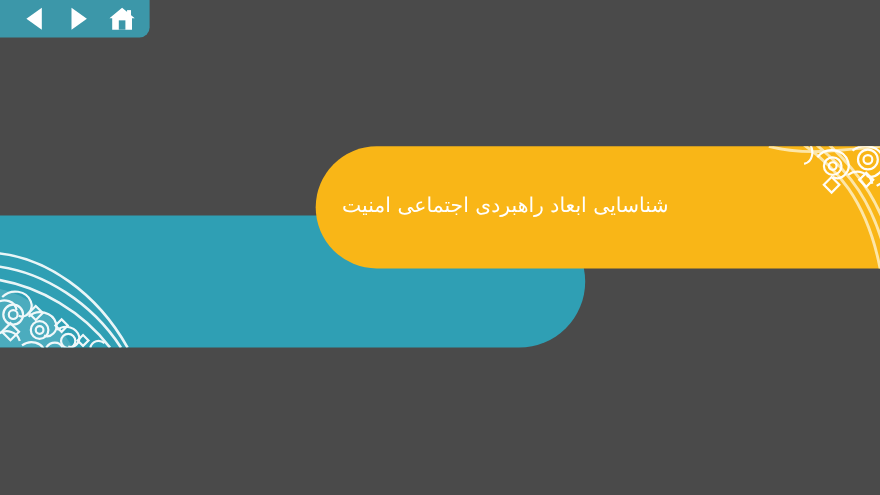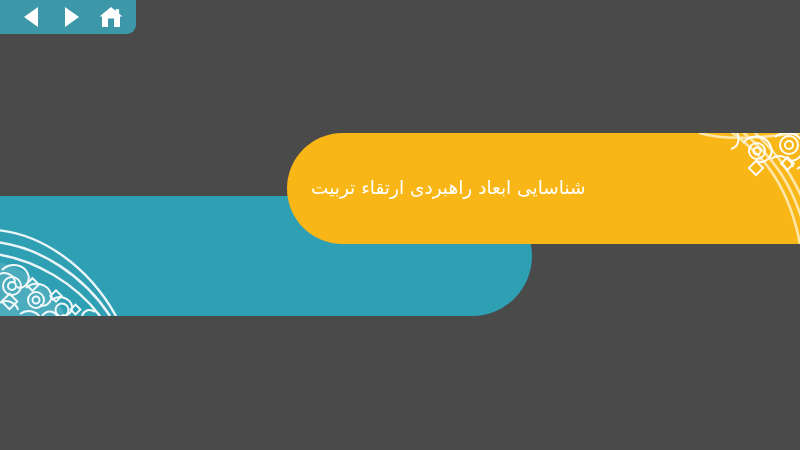--- a/index.html
+++ b/index.html
@@ -194,21 +194,21 @@
         <path d="M150,34 C144,40 144,50 150,54"></path>
         <path d="M150,68 C144,74 145,84 150,88"></path>
         <path d="M74,30 C82,24 94,28 96,38"></path>
         <path d="M100,40 C108,34 118,38 120,48"></path>
         <path d="M108,62 C116,56 126,60 128,70"></path>
         <path d="M116,88 C124,82 132,86 134,96"></path>
       </g>
     </svg>
 
     <div id="title-block">
-      <div class="title-line">شناسایی ابعاد راهبردی ارتقاء تربیت</div>
+      <div class="title-line">شناسایی ابعاد راهبردی اجتماعی امنیت</div>
     </div>
   </div>
 
   <div id="nav-bar">
     <button class="nav-btn" title="قبلی">
       <svg width="20" height="22" viewBox="0 0 20 22" xmlns="http://www.w3.org/2000/svg">
         <path d="M17 1 L3 11 L17 21 Z" fill="#ffffff"></path>
       </svg>
     </button>
 

